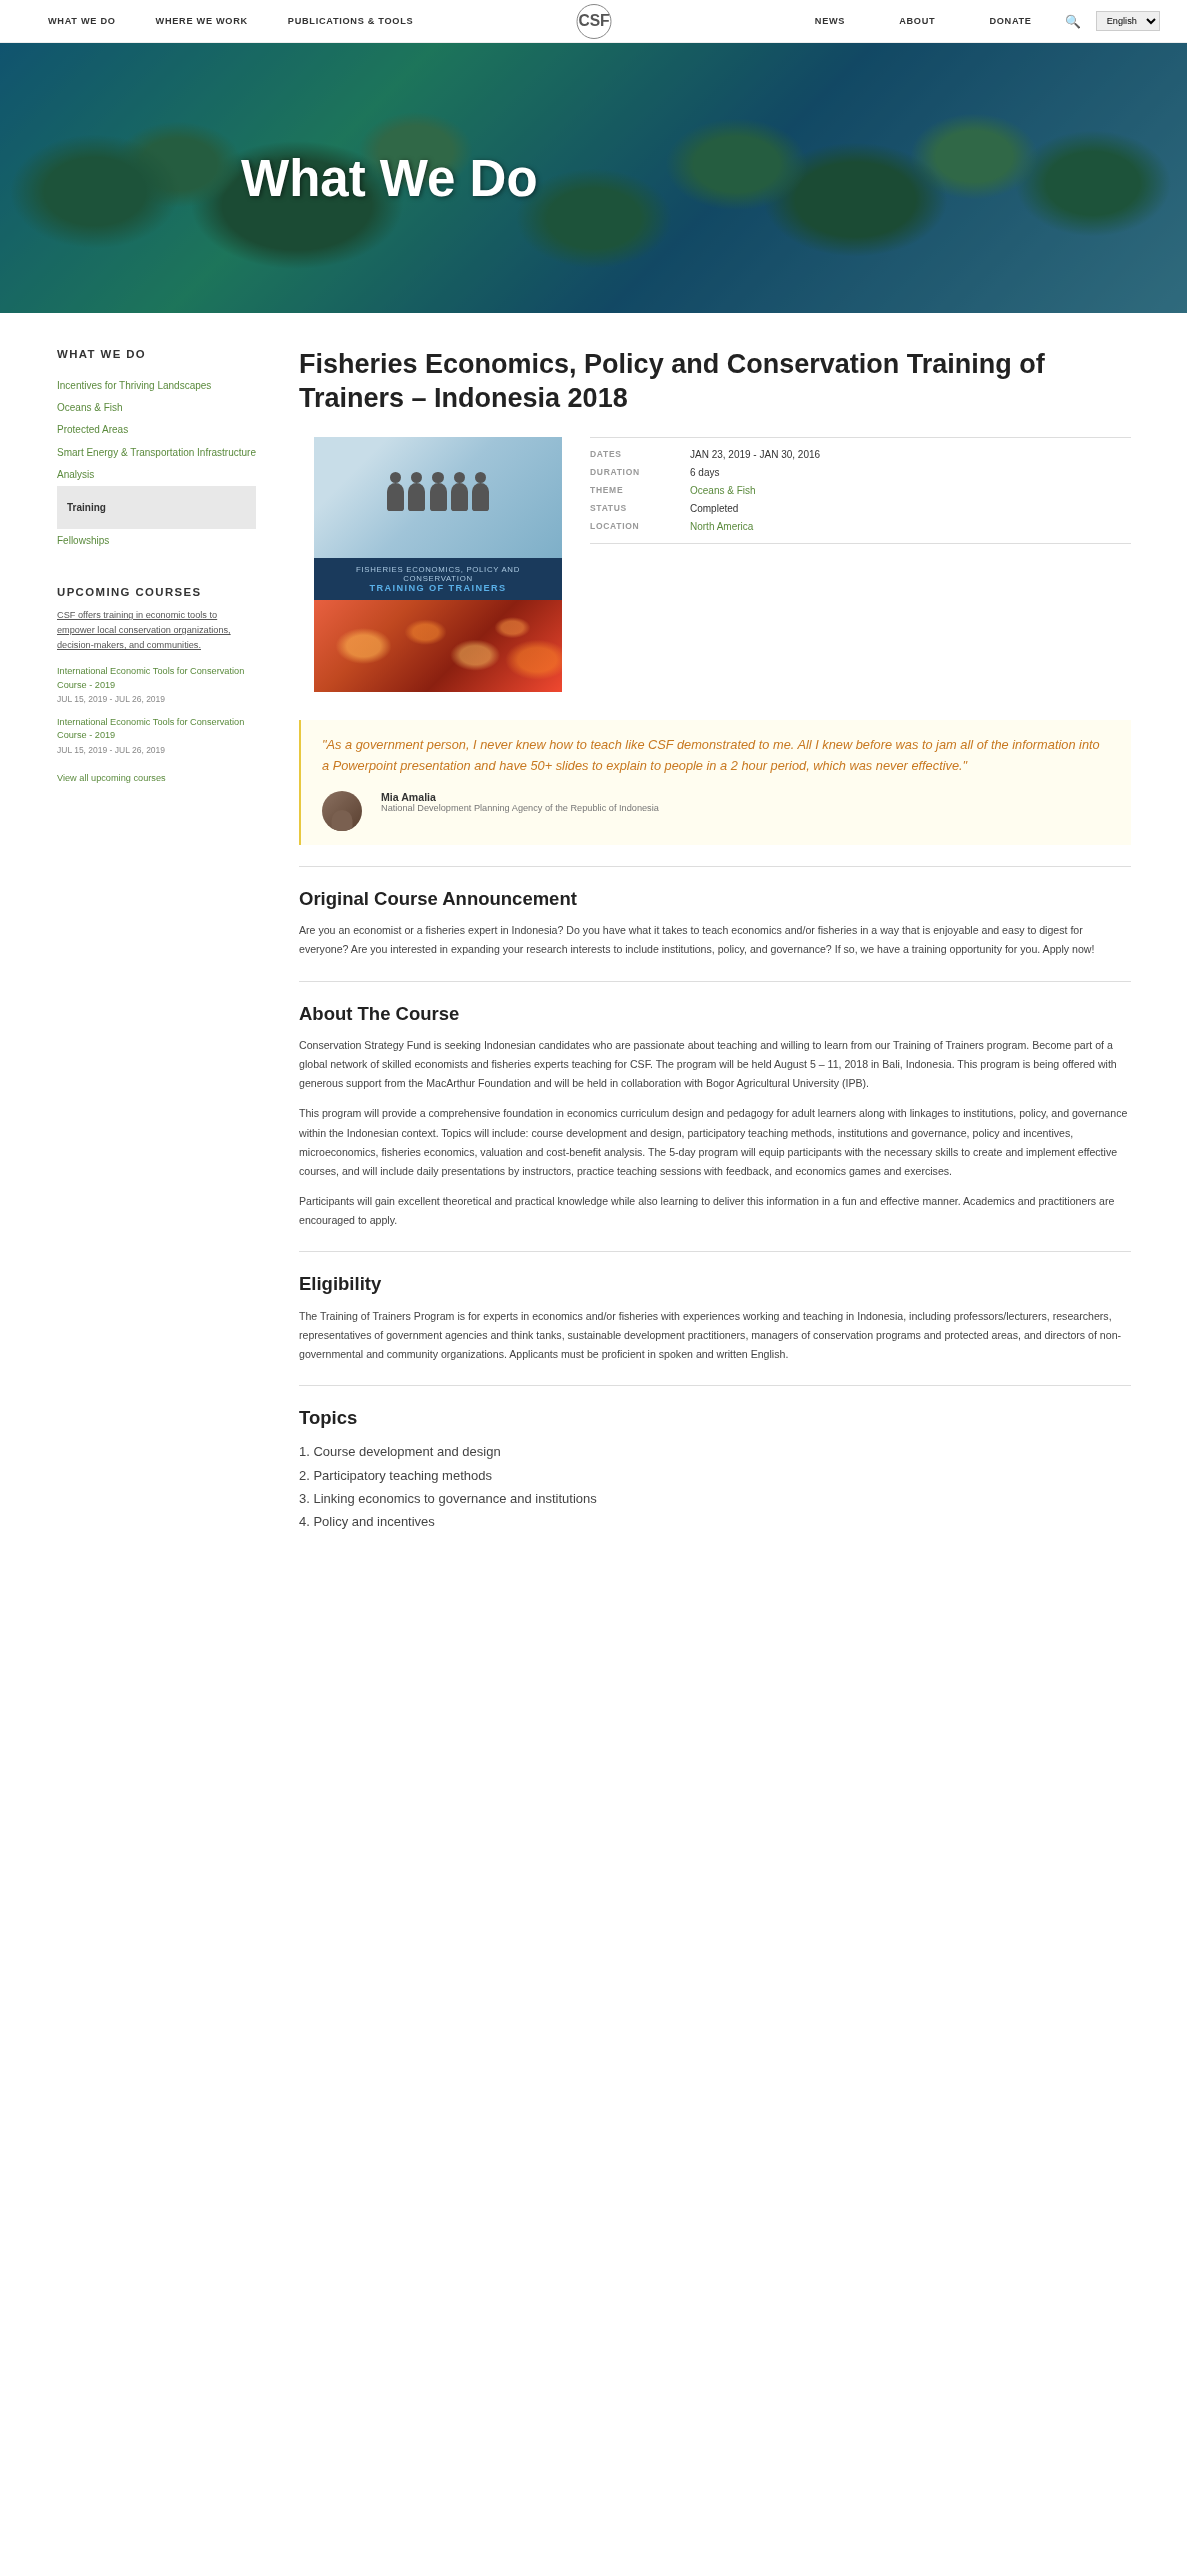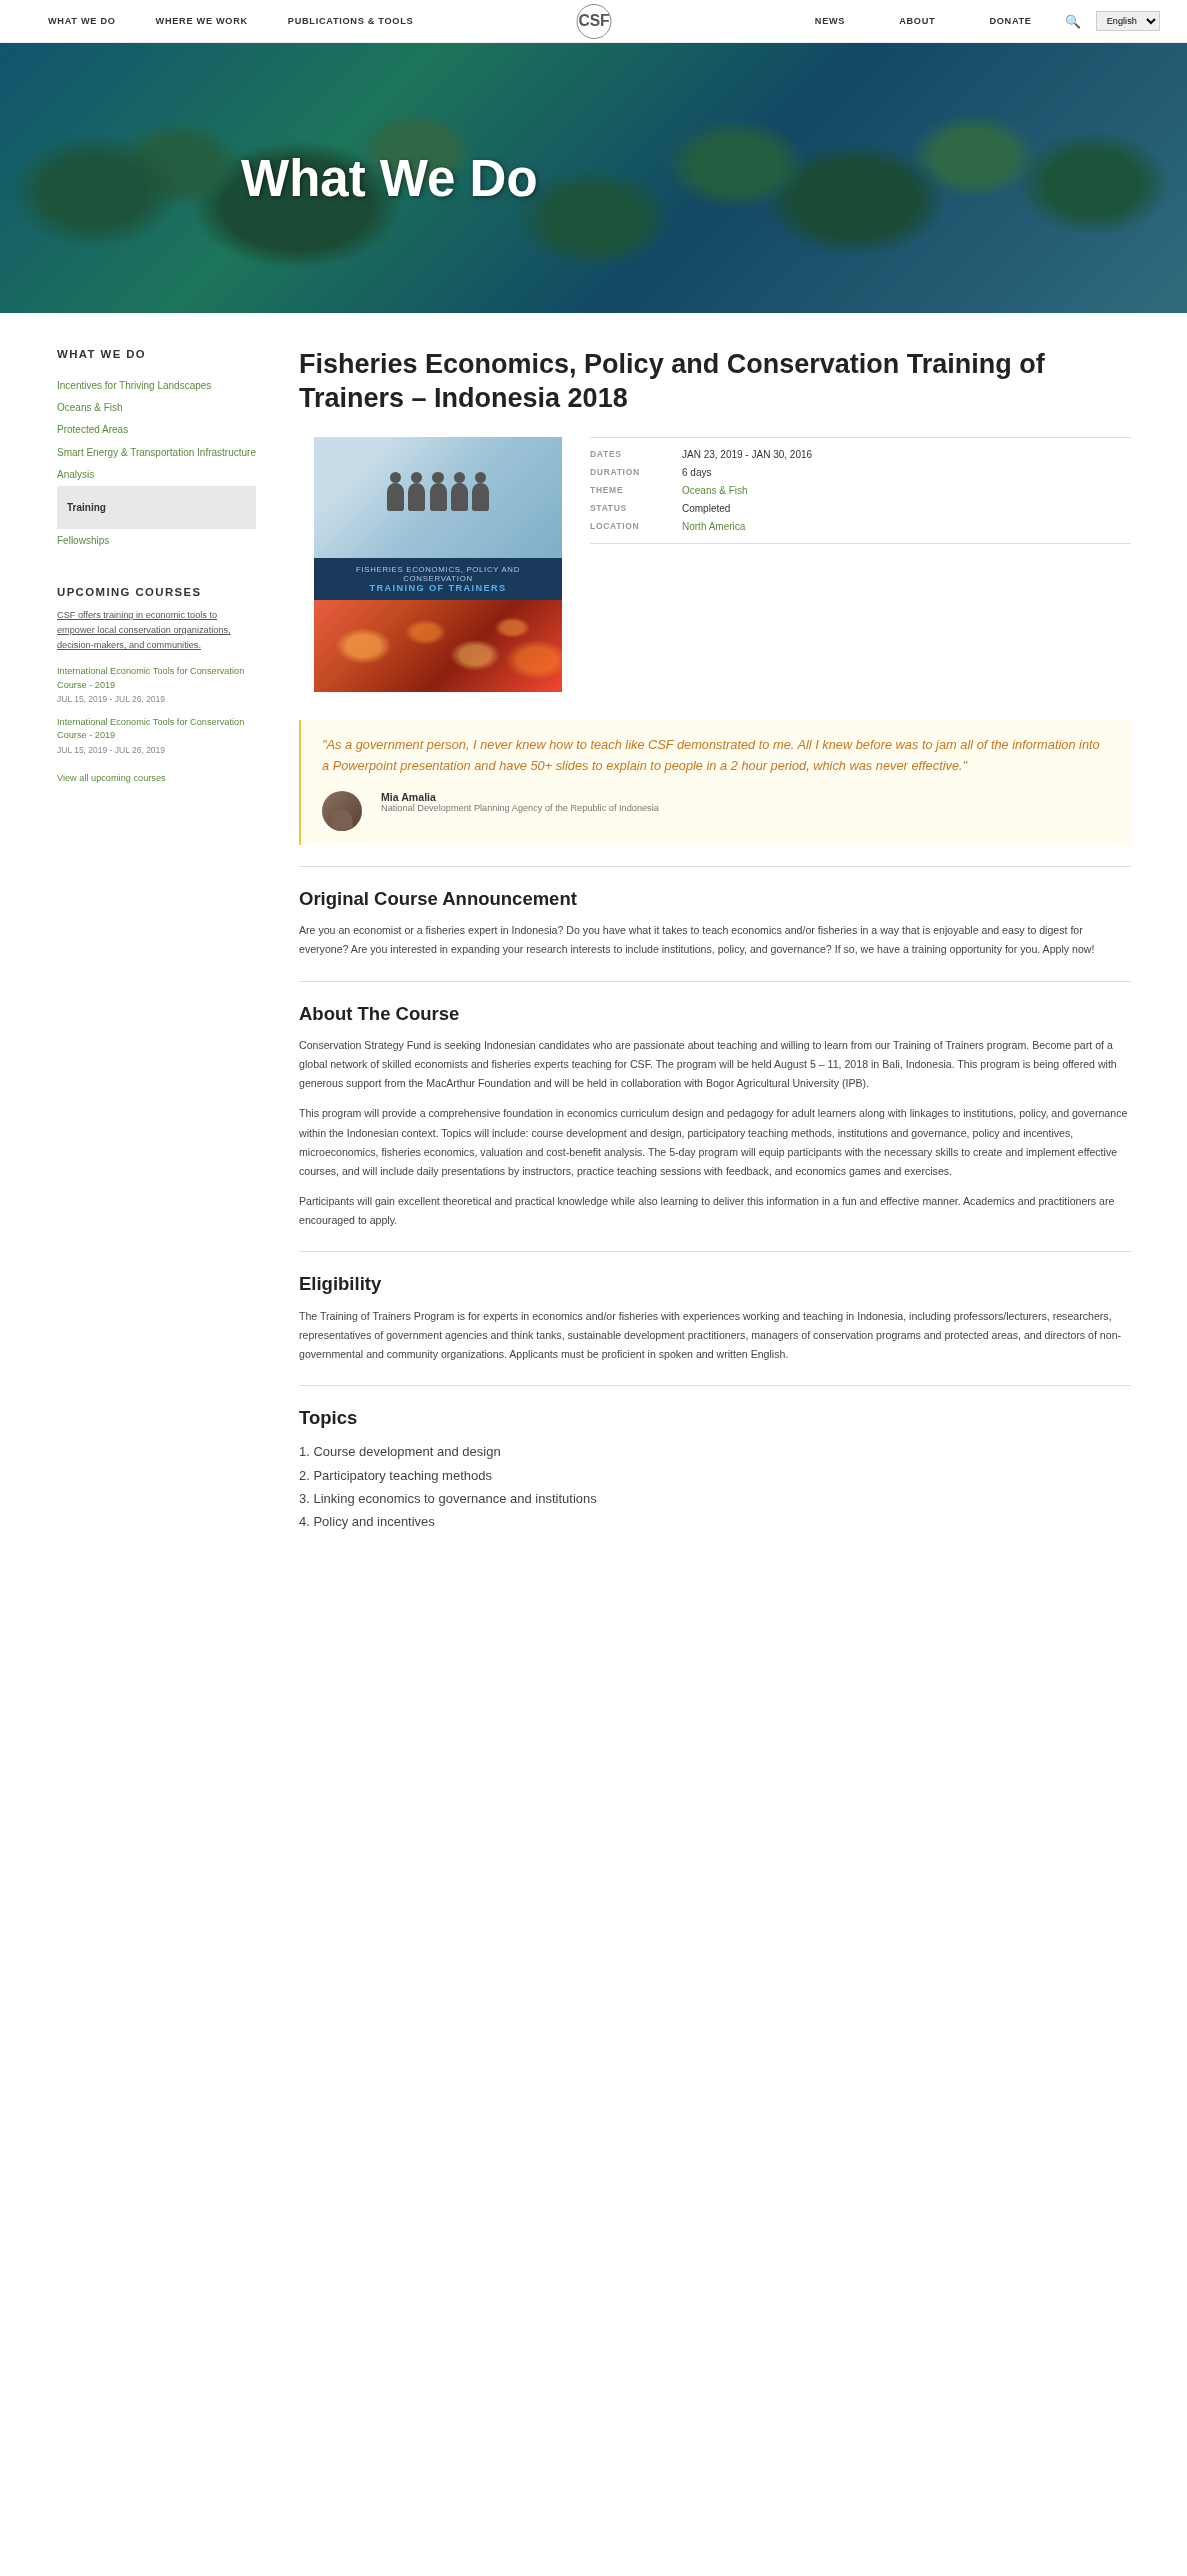--- a/index.html
+++ b/index.html
@@ -288,21 +288,21 @@
       flex: 1;
     }
     .meta-divider {
       border: none;
       border-top: 0.7px solid #ddd;
       margin-bottom: 11.4px;
     }
     .meta-grid {
       display: grid;
       grid-template-columns: 85px 1fr;
-      gap: 7px 7px;
+      gap: 7px 15px;
       font-size: 10px;
     }
     .meta-label {
       font-size: 8.5px;
       font-weight: 700;
       letter-spacing: 0.7px;
       text-transform: uppercase;
       color: #999;
     }
     .meta-value {

